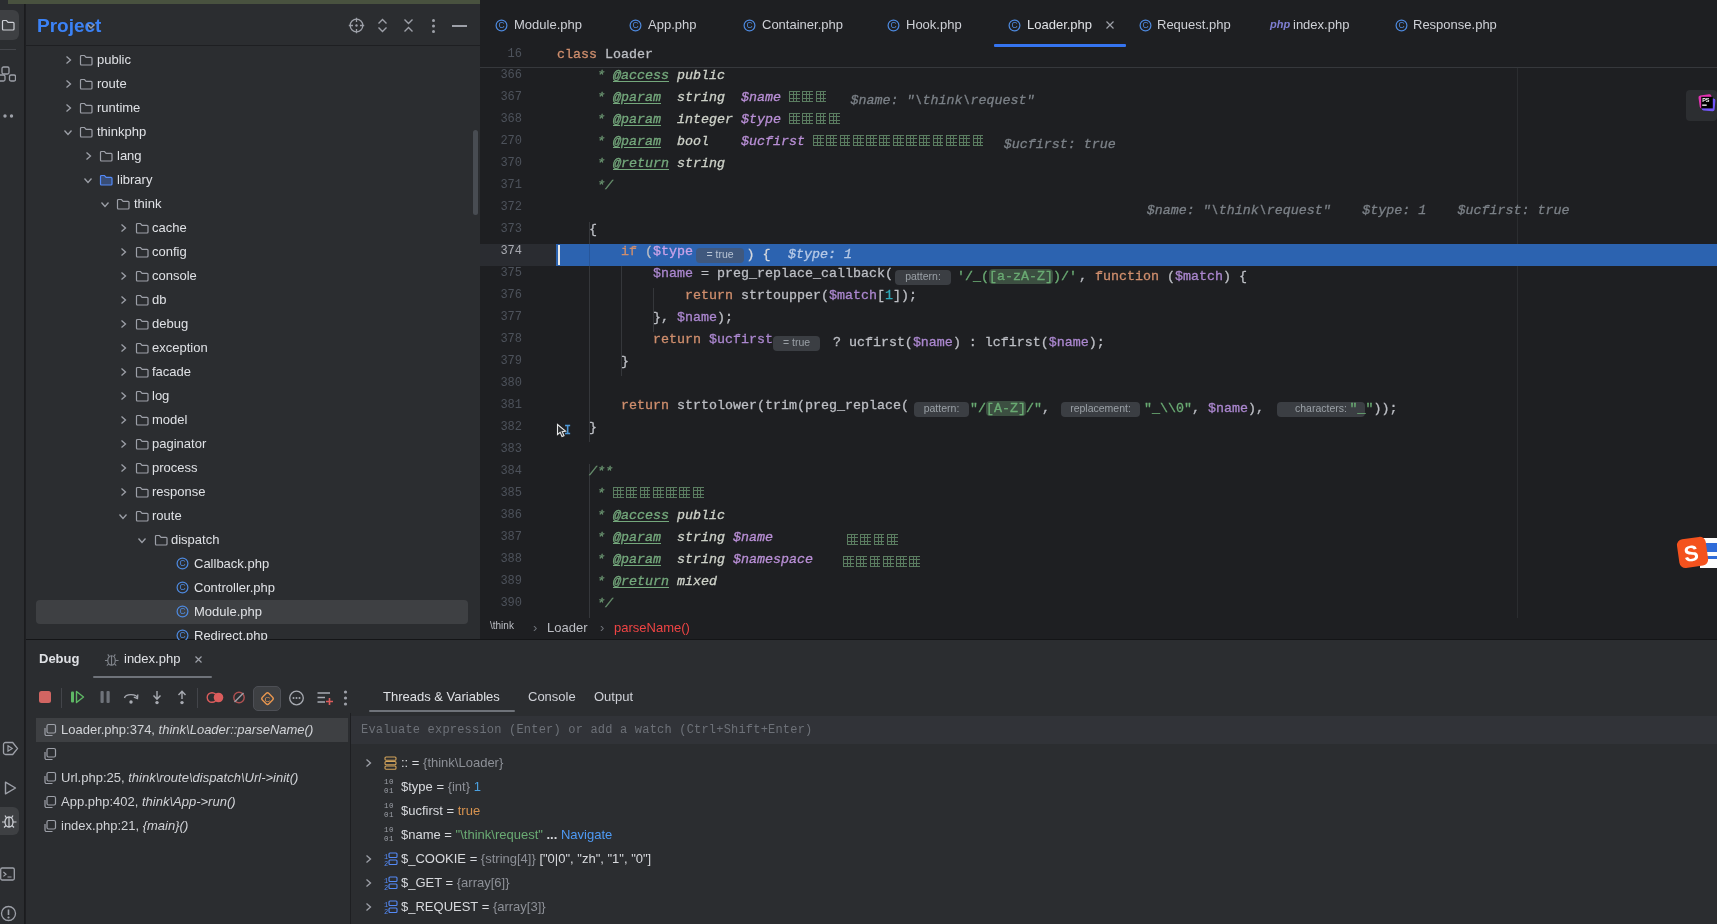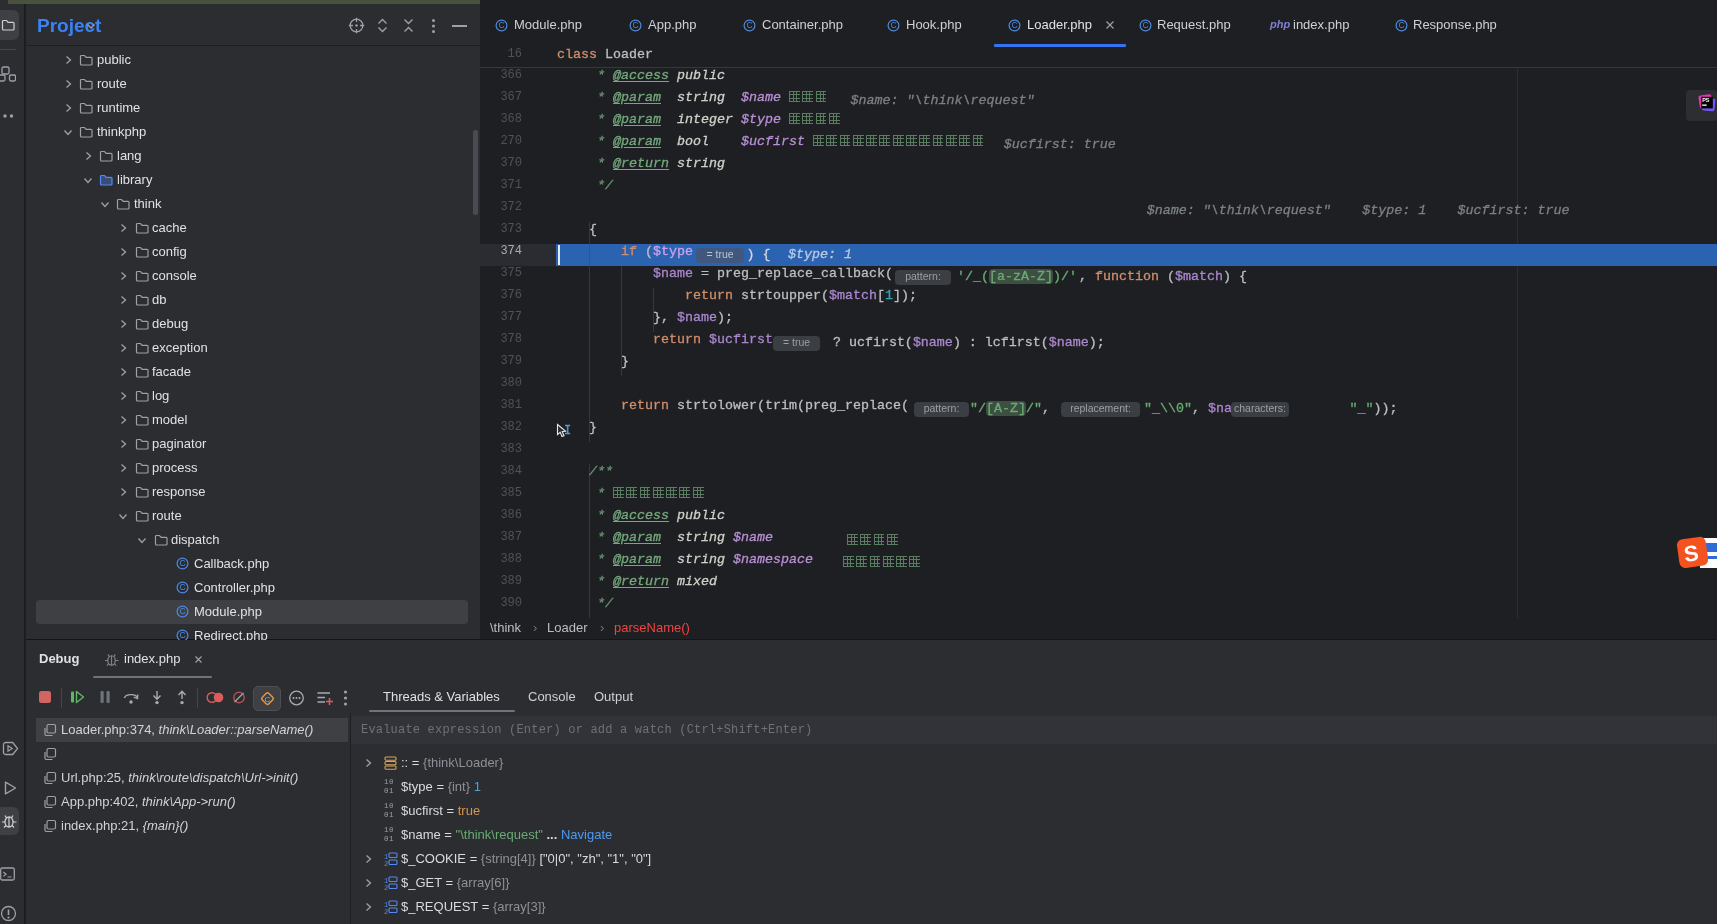--- a/index.html
+++ b/index.html
@@ -390,21 +390,21 @@
 <div class="cl" style="top:376px">
     <span class="ln" style="color:#4d525b">380</span>
   </div>
 <div class="cl" style="top:398px">
     <span class="ln" style="color:#4d525b">381</span>
     <span class="code">        <span class="kw">return</span> strtolower(trim(preg_replace(</span>
     <span class="chip" style="left:434px;width:55px">pattern:</span>
     <span class="ac" style="left:490px;"><span class="str">"/</span><span class="str gb">[A-Z]</span><span class="str">/"</span>,</span>
     <span class="chip" style="left:581px;width:79px">replacement:</span>
     <span class="ac" style="left:664px;"><span class="str">"_\\0"</span>, <span class="vr">$name</span>),</span>
-    <span class="chip" style="left:751px;width:58px">characters:</span>
+    <span class="chip" style="left:797px;width:88px">characters:</span>
     <span class="ac" style="left:869.5px;"><span class="str">"_"</span>));</span>
   </div>
 <div class="cl" style="top:420px">
     <span class="ln" style="color:#4d525b">382</span>
     <span class="code">    }</span>
     <svg class="abs" style="left:76px;top:3px" width="14" height="16" viewBox="0 0 14 16">
       <path d="M1.5 1.5 L1.5 11.5 L4.2 9.3 L6 13.5 L8 12.6 L6.2 8.6 L9.5 8.2 Z" fill="#2b2d30" stroke="#e8e9ea" stroke-width="1.1"></path>
     </svg>
     <span class="ac" style="left:84px;top:0;color:#4f99d8;font-size:12px">I</span>
   </div>
@@ -435,21 +435,21 @@
   </div>
 <div class="cl" style="top:574px">
     <span class="ln" style="color:#4d525b">389</span>
     <span class="code">     <span class="cm">* <span class="ct">@return</span> <span class="cy">mixed</span></span></span>
   </div>
 <div class="cl" style="top:596px">
     <span class="ln" style="color:#4d525b">390</span>
     <span class="code">     <span class="cm">*/</span></span>
   </div>
 <div class="abs" style="left:480px;top:618px;width:1237px;height:21px;background:#1e1f22"></div>
-<div class="abs" style="left:490px;top:620px;font-size:13px;color:#bcbec4;white-space:pre">\think</div>
+<div class="abs" style="left:490px;top:620px;font-size:10px;color:#bcbec4;white-space:pre">\think</div>
 <div class="abs" style="left:533px;top:620px;font-size:13px;color:#6f737a">›</div>
 <div class="abs" style="left:547px;top:620px;font-size:13px;color:#bcbec4">Loader</div>
 <div class="abs" style="left:600px;top:620px;font-size:13px;color:#6f737a">›</div>
 <div class="abs" style="left:614px;top:620px;font-size:13px;color:#ef4444">parseName()</div>
 <div class="abs" style="left:39px;top:648px;font-size:13px;font-weight:bold;color:#dfe1e5;line-height:22px">Debug</div>
 <svg class="abs" style="left:104px;top:652px" width="16" height="15" viewBox="0 0 17 16">
     <ellipse cx="8" cy="9" rx="4" ry="5" stroke="#7f838a" stroke-width="1.3" fill="none"></ellipse>
     <path d="M5.5 4.8 L4 2.5 M10.5 4.8 L12 2.5 M4 9 H1 M12 9 H15.5 M5 12.5 L3 14.5 M11 12.5 L13 14.5 M8 4 V14" stroke="#7f838a" stroke-width="1.2" fill="none"></path>
   </svg>
 <div class="abs" style="left:124px;top:648px;font-size:13px;color:#dfe1e5;line-height:22px">index.php</div>

